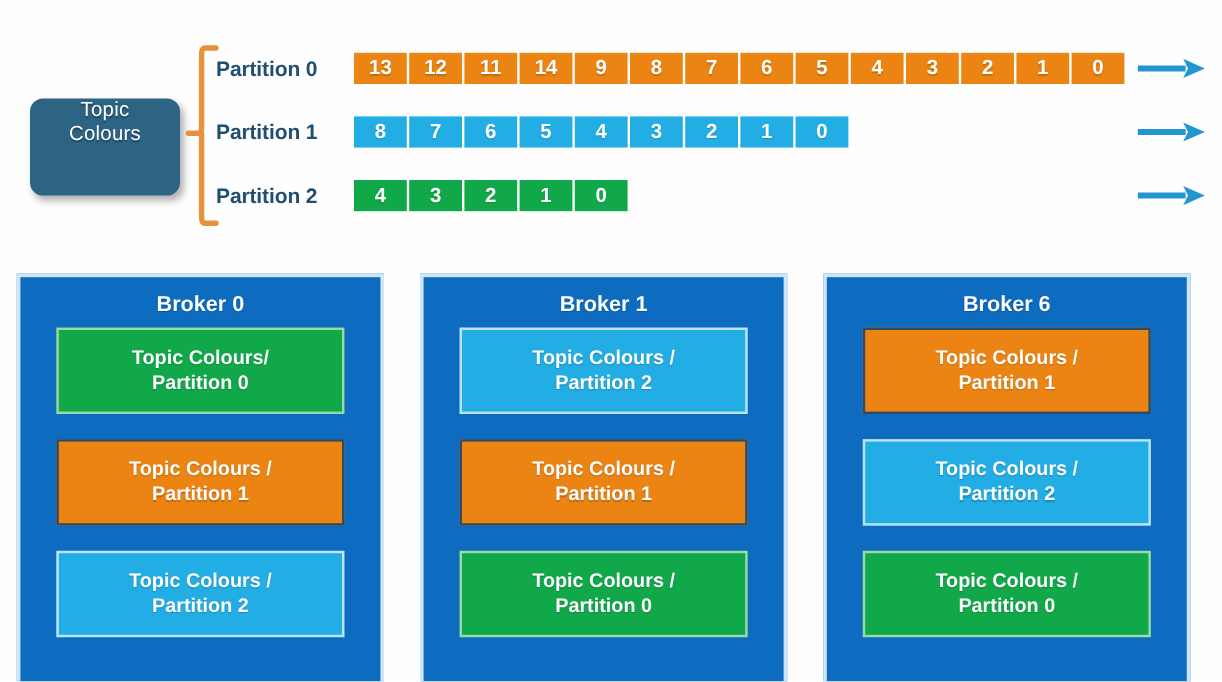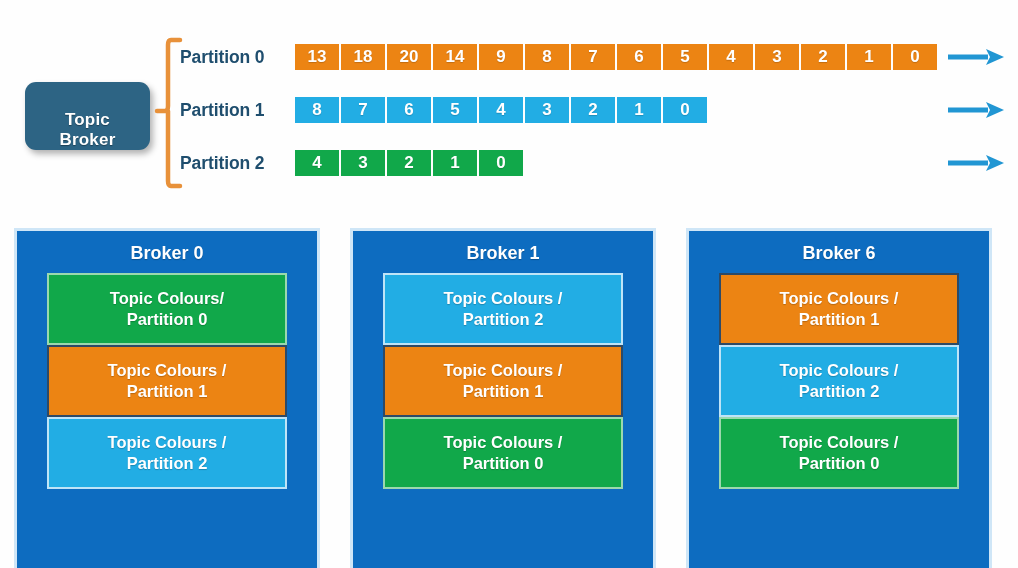--- a/index.html
+++ b/index.html
@@ -19,30 +19,30 @@
     background: #fefefe;
     overflow: hidden;
   }
 
   
   #topic-box {
     position: absolute;
     left: 25px;
     top: 82px;
     width: 125px;
-    height: 68px;
+    height: 81px;
     background: #2d6484;
     border-radius: 11px;
     box-shadow: 3px 4px 6px rgba(0,0,0,0.30);
     display: flex;
     flex-direction: column;
     align-items: center;
-    justify-content: flex-end;
-    color: #ffffff;
-    font-weight: bold;
+    justify-content: flex-start;
+    color: #ffffff;
+    font-weight: normal;
     font-size: 17px;
     line-height: 1.18;
     letter-spacing: 0.2px;
     text-shadow: 0 1px 1px rgba(0,0,0,0.35);
   }
 
   
   #bracket {
     position: absolute;
     left: 150px;
@@ -125,20 +125,21 @@
     font-size: 18px;
     margin-top: 12px;
     margin-bottom: 9px;
     text-shadow: 0 1px 1px rgba(0,0,0,0.25);
   }
 
   .replicas {
     padding: 0 30px;
     display: flex;
     flex-direction: column;
+    gap: 21px;
   }
   .replica {
     height: 72px;
     box-sizing: border-box;
     display: flex;
     flex-direction: column;
     align-items: center;
     justify-content: center;
     color: #ffffff;
     font-weight: bold;
@@ -153,33 +154,33 @@
 
   .replica .l1, .replica .l2 { display: block; white-space: nowrap; }
 </style>
 </head>
 <body>
 
 <div id="canvas">
 
   <div id="topic-box">
     <span>Topic</span>
-    <span>Broker</span>
+    <span>Colours</span>
   </div>
 
   <svg id="bracket" viewBox="0 0 38 154" xmlns="http://www.w3.org/2000/svg">
     <path d="M 30 4 L 21 4 Q 18 4 18 9 L 18 70 Q 18 75 15 75 L 7 75 Q 15 75 18 75 Q 18 79 18 84 L 18 145 Q 18 150 21 150 L 30 150" fill="none" stroke="#e8913a" stroke-width="4.5" stroke-linecap="round" stroke-linejoin="round"></path>
   </svg>
 
   <div class="prow" id="prow-0">
     <div class="plabel">Partition 0</div>
     <div class="cells">
         <div class="cell c-orange">13</div>
-        <div class="cell c-orange">18</div>
-        <div class="cell c-orange">20</div>
+        <div class="cell c-orange">12</div>
+        <div class="cell c-orange">11</div>
         <div class="cell c-orange">14</div>
         <div class="cell c-orange">9</div>
         <div class="cell c-orange">8</div>
         <div class="cell c-orange">7</div>
         <div class="cell c-orange">6</div>
         <div class="cell c-orange">5</div>
         <div class="cell c-orange">4</div>
         <div class="cell c-orange">3</div>
         <div class="cell c-orange">2</div>
         <div class="cell c-orange">1</div>

